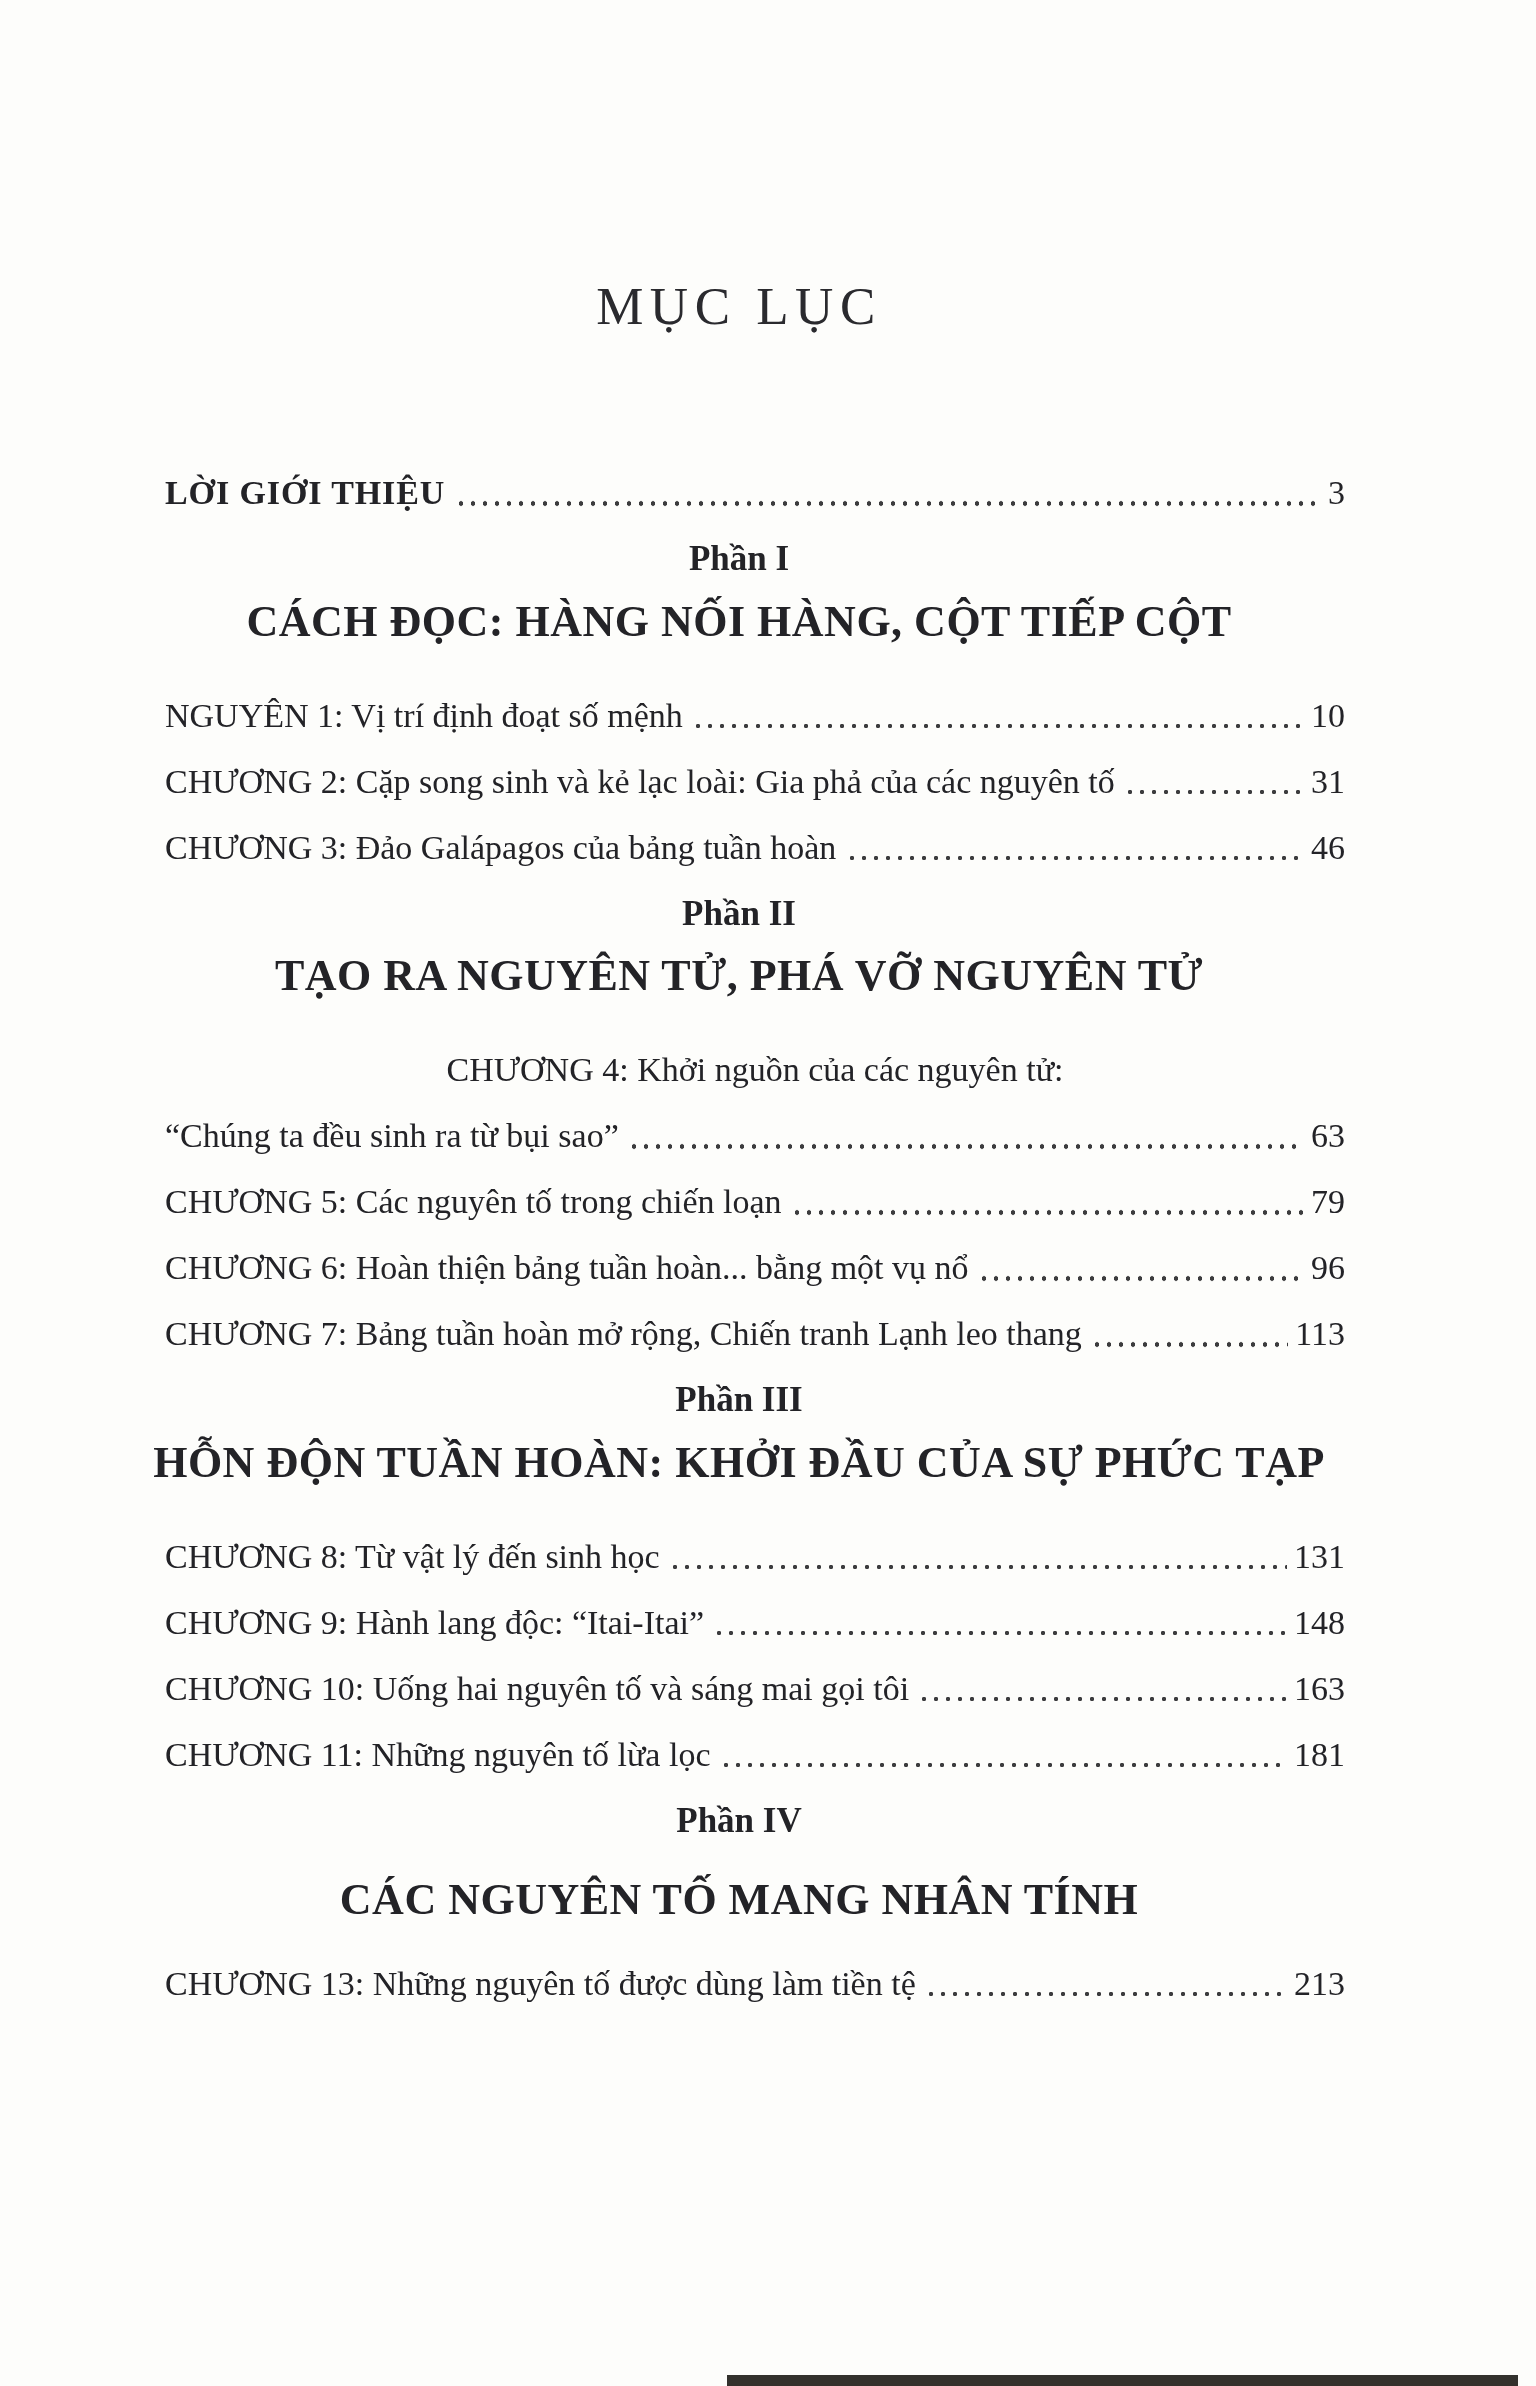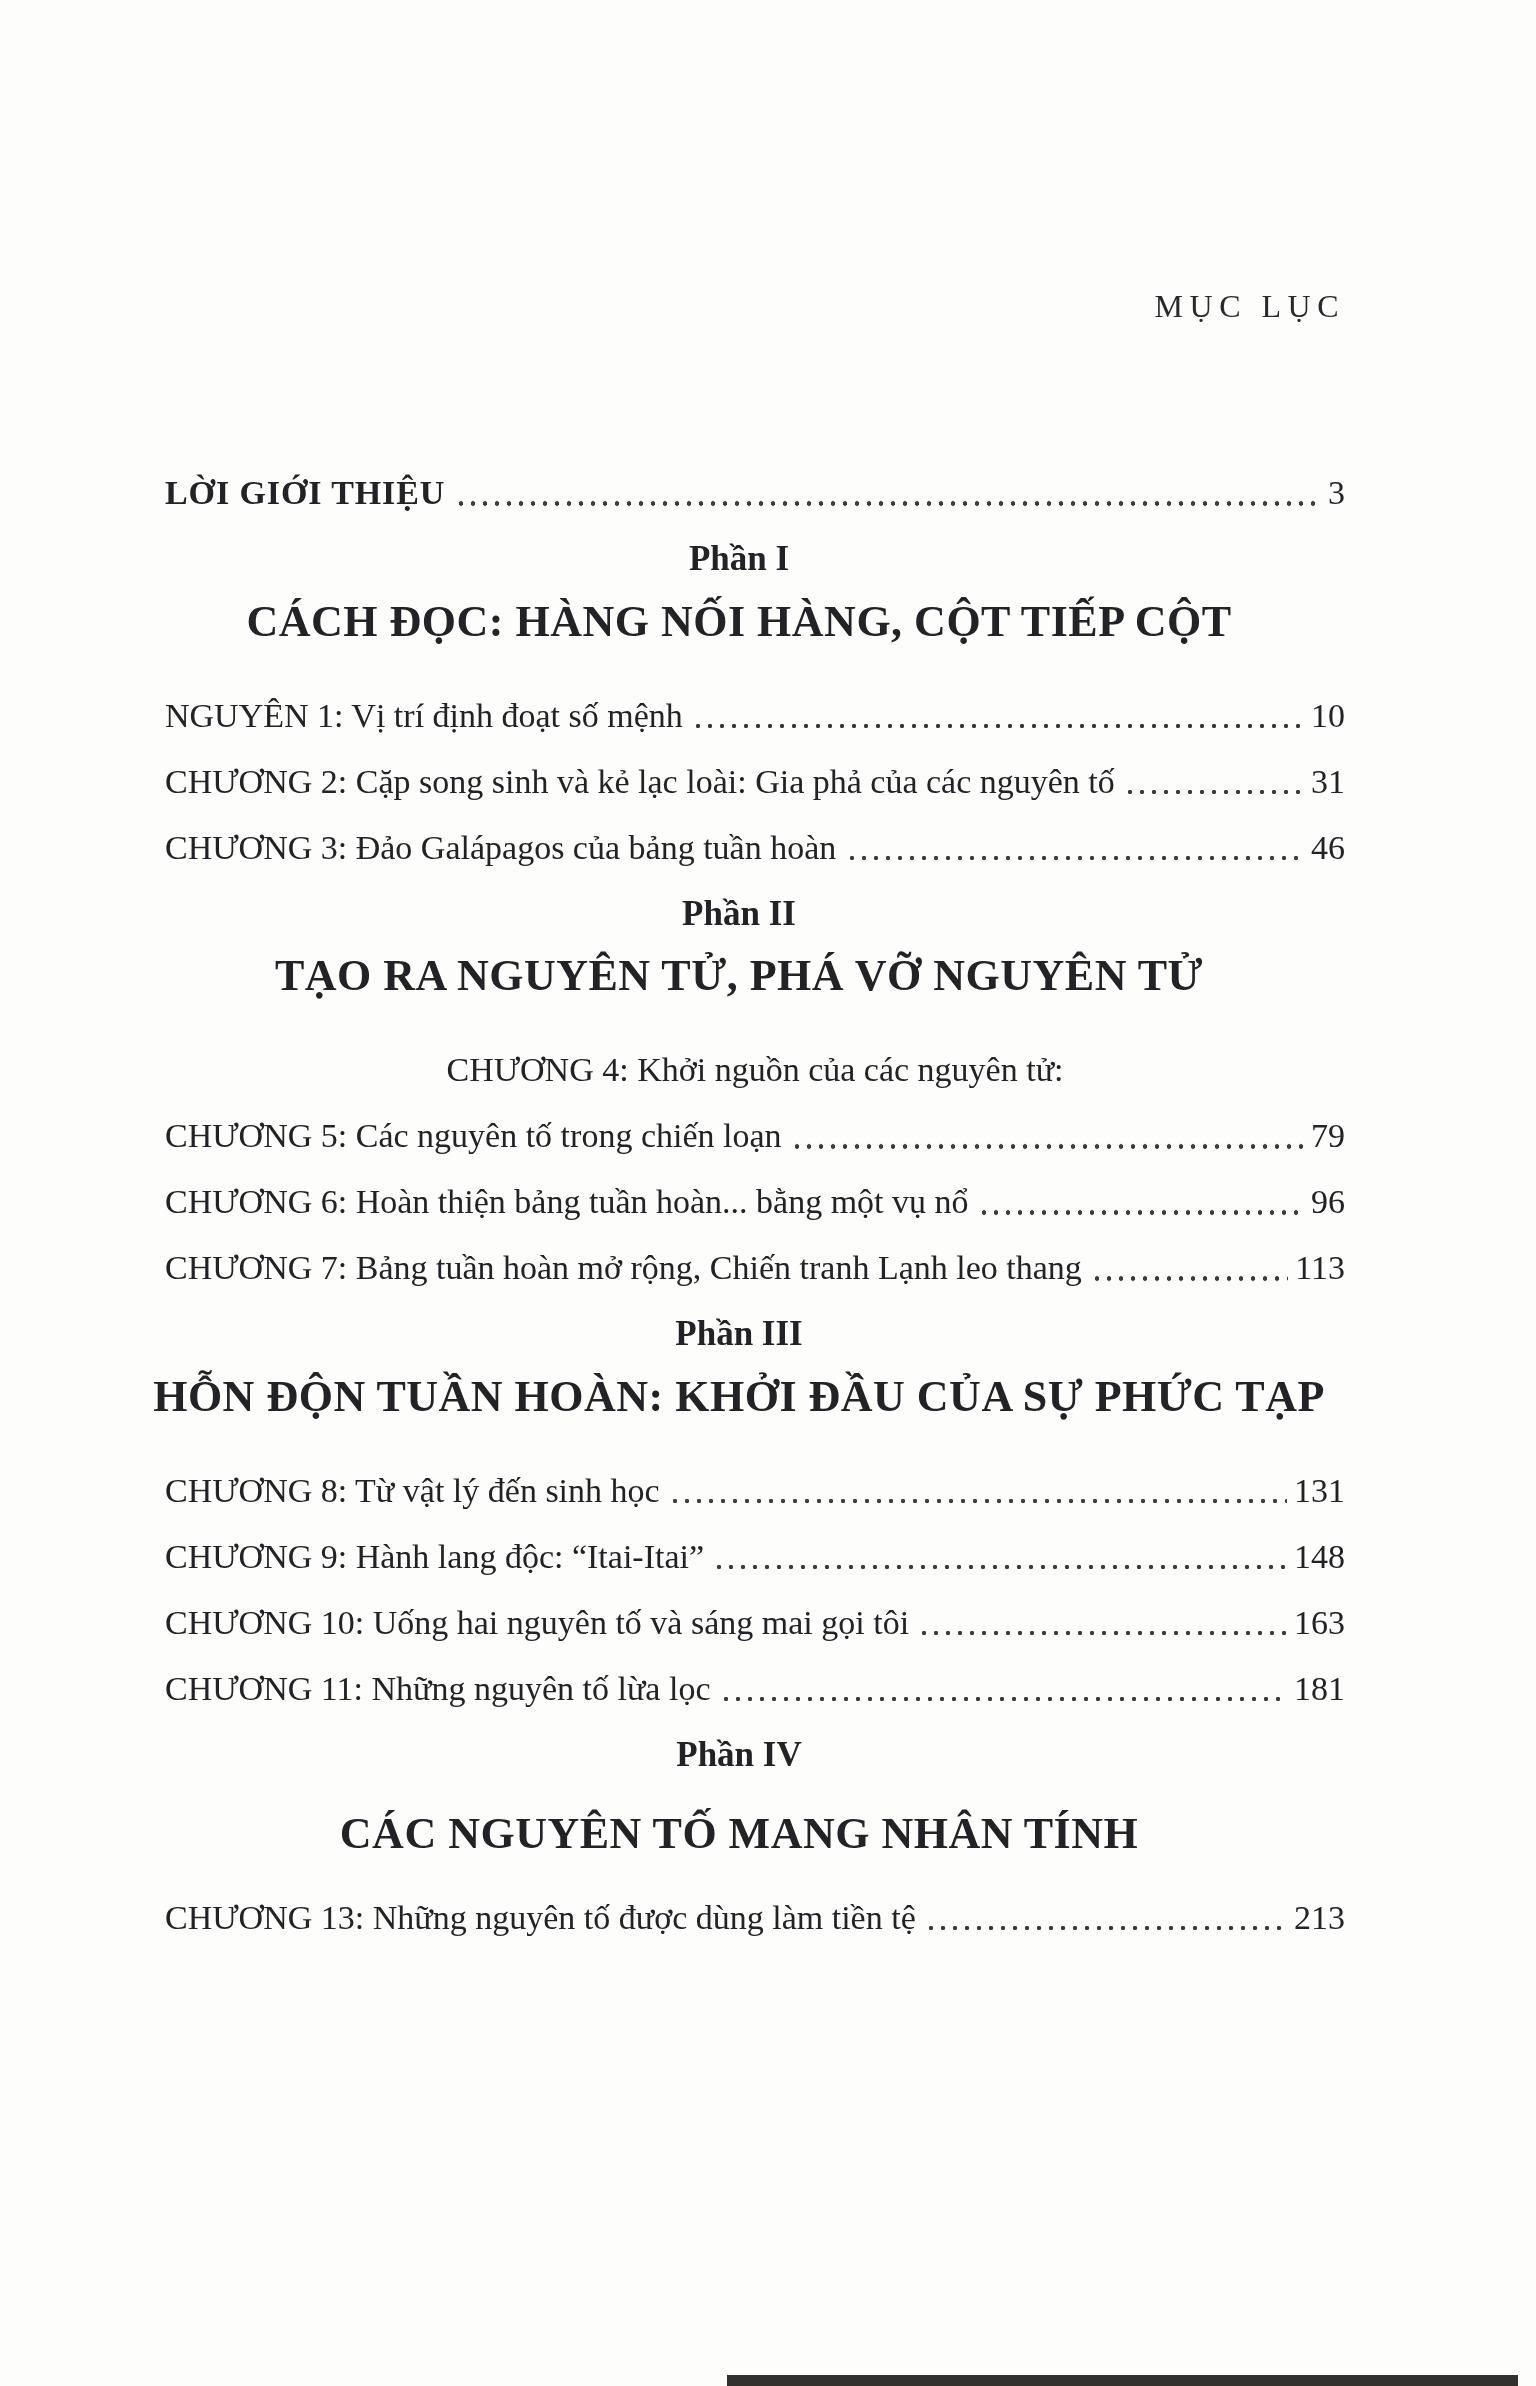--- a/index.html
+++ b/index.html
@@ -15,24 +15,24 @@
     color: #232327;
     overflow: hidden;
   }
   .content {
     position: absolute;
     left: 133px;
     top: 280px;
     width: 1212px;
   }
   .doc-title {
-    font-size: 32px;
+    font-size: 53px;
     line-height: 52px;
     letter-spacing: 6.5px;
-    text-align: right;
+    text-align: center;
     font-weight: normal;
     margin: 0 0 140px 0;
     color: #2a2a2e;
   }
   .toc-row {
     display: flex;
     align-items: baseline;
     font-size: 34px;
     line-height: 41px;
     margin-bottom: 25px;
@@ -125,20 +125,25 @@
     <span class="pagenum">46</span>
   </div>
 
   <div class="part-label">Phần II</div>
   <div class="part-title">TẠO RA NGUYÊN TỬ, PHÁ VỠ NGUYÊN TỬ</div>
 
   <div class="toc-row noleader">
     <span class="label">CHƯƠNG 4: Khởi nguồn của các nguyên tử:</span>
   </div>
   <div class="toc-row">
+    <span class="label">“Chúng ta đều sinh ra từ bụi sao”</span>
+    <span class="dots"></span>
+    <span class="pagenum">63</span>
+  </div>
+  <div class="toc-row">
     <span class="label">CHƯƠNG 5: Các nguyên tố trong chiến loạn</span>
     <span class="dots"></span>
     <span class="pagenum">79</span>
   </div>
   <div class="toc-row">
     <span class="label">CHƯƠNG 6: Hoàn thiện bảng tuần hoàn... bằng một vụ nổ</span>
     <span class="dots"></span>
     <span class="pagenum">96</span>
   </div>
   <div class="toc-row">

